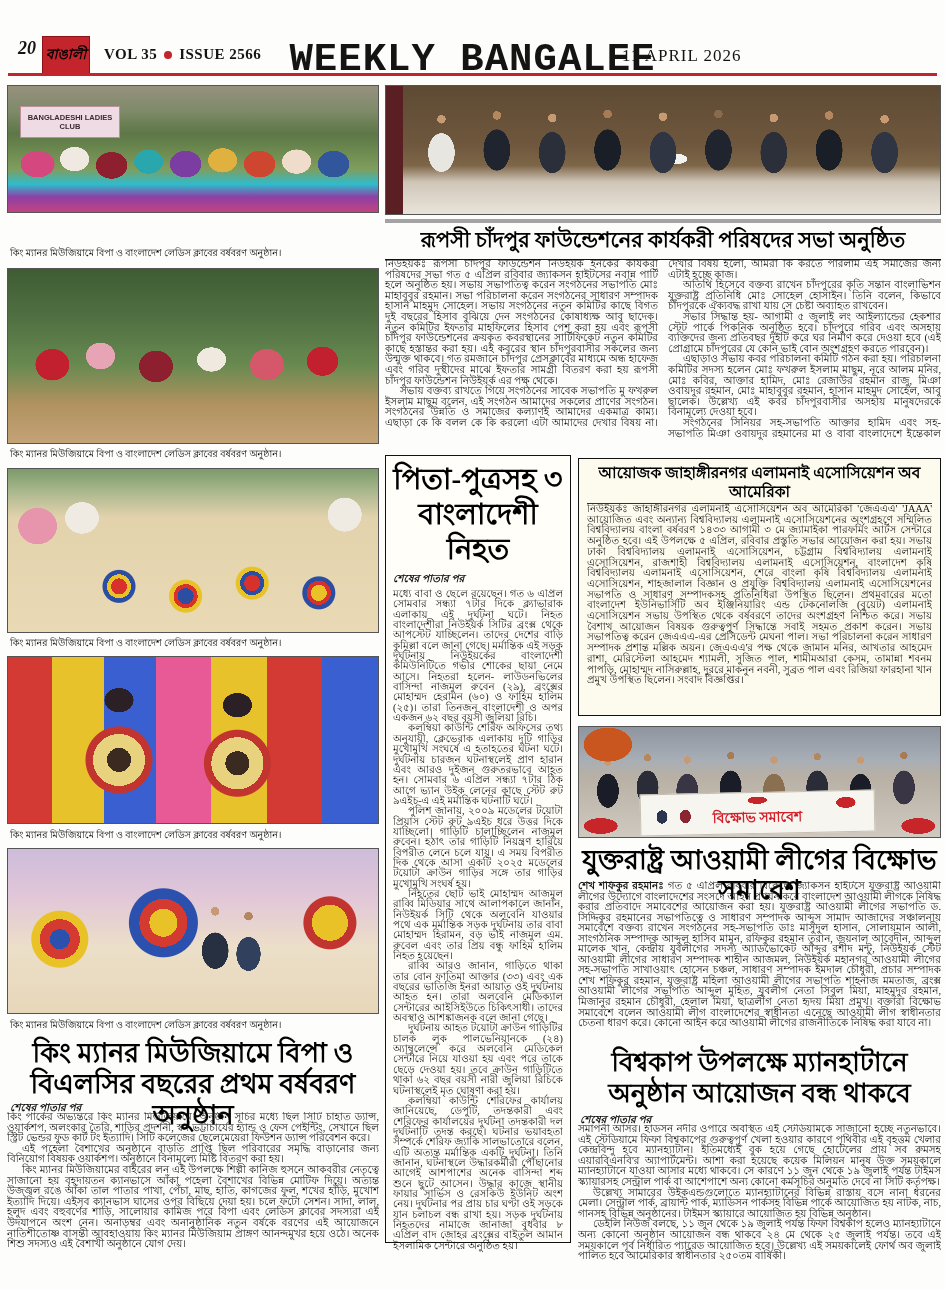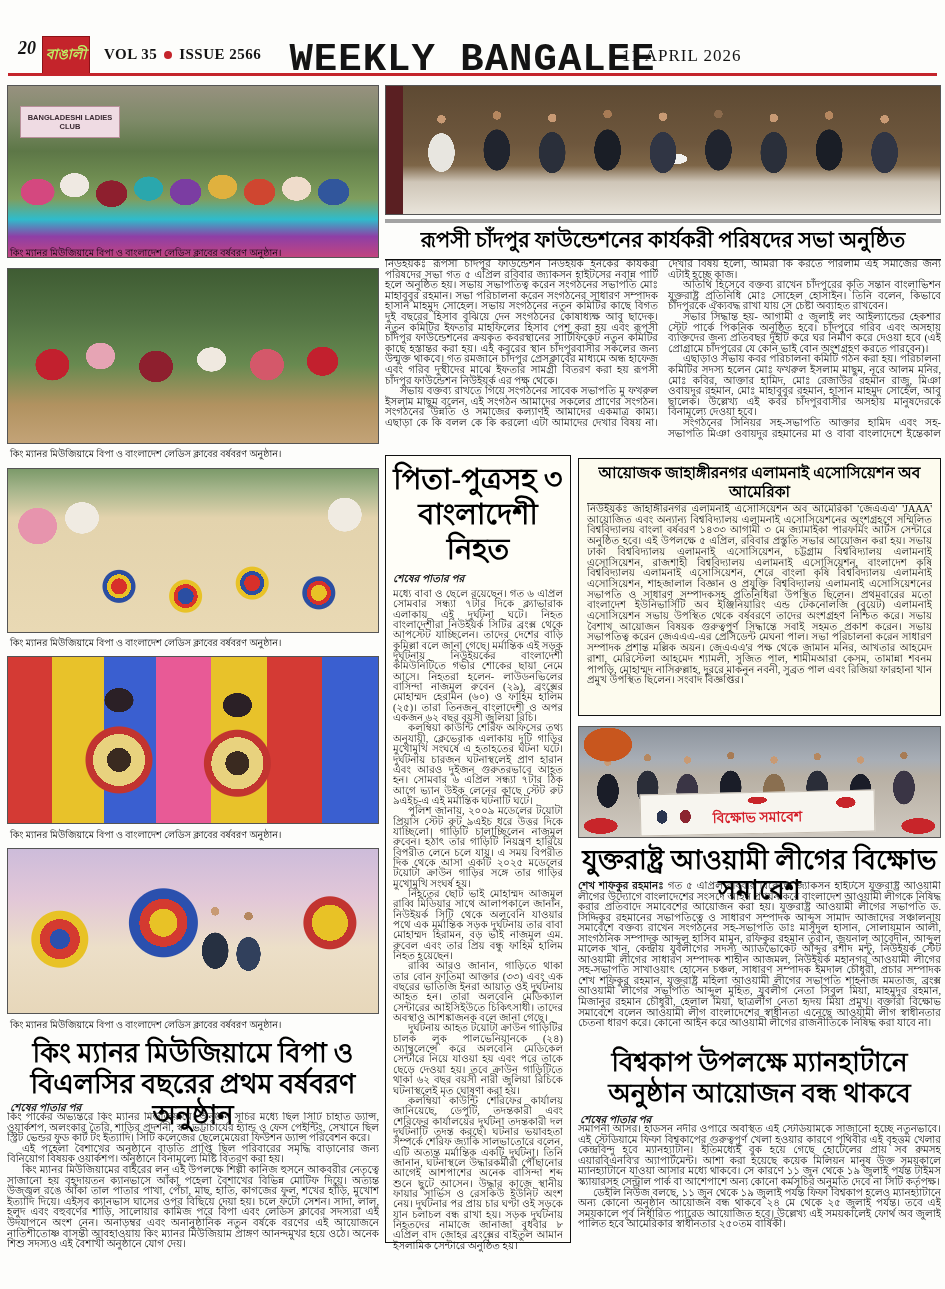--- a/index.html
+++ b/index.html
@@ -1,21 +1,21 @@
 <!DOCTYPE html>
 <html><head>
 <meta charset="utf-8">
 <style>
   html,body{margin:0;padding:0;background:#dedede;}
   .page{position:relative;width:945px;height:1289px;margin:0 auto;background:#fdfdfb;
         font-family:"Liberation Serif",serif;color:#141414;overflow:hidden;}
   
   .pagenum{position:absolute;left:18px;top:38px;font-size:18px;font-weight:bold;font-style:italic;}
   .logo{position:absolute;left:42px;top:36px;width:46px;height:36px;background:#c4242b;
-        border:1px solid #8c1217;color:#bef264;display:flex;align-items:center;justify-content:center;
+        border:1px solid #8c1217;color:#000000;display:flex;align-items:center;justify-content:center;
         font-weight:bold;font-size:14px;font-style:italic;}
   .volissue{position:absolute;left:104px;top:46px;font-size:15px;font-weight:bold;letter-spacing:.5px;}
   .reddot{display:inline-block;width:8px;height:8px;background:#c4242b;border-radius:50%;margin:0 7px 1px 7px;vertical-align:middle;}
   .masthead{position:absolute;left:0;width:945px;top:38px;text-align:center;font-size:39px;font-weight:bold;letter-spacing:1px;font-family:Liberation Mono, monospace;}
   .isdate{position:absolute;left:622px;top:46px;font-size:17px;letter-spacing:1px;}
   .red-rule{position:absolute;left:8px;right:8px;top:73px;height:3px;background:#c4242b;}
   
   .photo{position:absolute;border:1px solid #555;box-sizing:border-box;}
   .caption{position:absolute;font-size:9.5px;line-height:12px;color:#000;}
   .p1-banner{position:absolute;left:12px;top:20px;width:98px;height:30px;background:#efdbe3;border:1px solid #b9909c;
@@ -46,21 +46,21 @@
 
   <div class="pagenum">20</div>
   <div class="logo">বাঙালী</div>
   <div class="volissue">
     <span>VOL 35</span><span class="reddot"></span><span>ISSUE 2566</span>
   </div>
   <div class="masthead">WEEKLY BANGALEE</div>
   <div class="isdate">11 APRIL 2026</div>
   <div class="red-rule"></div>
 
-  <div class="photo" style="left:7px;top:85px;width:372px;height:173px;background:
+  <div class="photo" style="left:7px;top:85px;width:372px;height:128px;background:
        radial-gradient(ellipse 28px 22px at 8% 62%,#d4487f 0 60%,transparent 61%),
        radial-gradient(ellipse 24px 20px at 18% 58%,#efe9e2 0 60%,transparent 61%),
        radial-gradient(ellipse 26px 22px at 28% 63%,#8e1f2e 0 60%,transparent 61%),
        radial-gradient(ellipse 24px 20px at 38% 60%,#2aa7ad 0 60%,transparent 61%),
        radial-gradient(ellipse 26px 22px at 48% 62%,#7b3da2 0 60%,transparent 61%),
        radial-gradient(ellipse 24px 20px at 58% 59%,#e0b13e 0 60%,transparent 61%),
        radial-gradient(ellipse 26px 22px at 68% 62%,#cf4630 0 60%,transparent 61%),
        radial-gradient(ellipse 24px 20px at 78% 60%,#efdccb 0 60%,transparent 61%),
        radial-gradient(ellipse 26px 22px at 88% 62%,#31569c 0 60%,transparent 61%),
        linear-gradient(180deg,#97917f 0%,#7e8a68 20%,#5d7747 38%,#6d8a50 52%,#7f9e5e 66%,#2fbccb 78%,#8e3fa6 88%,#c2447f 100%);">
@@ -206,16 +206,17 @@
     <p class="noind"><span class="lead">শেখ শফিকুর রহমানঃ</span> <span>গত ৫ এপ্রিল রবিবার বিকেলে জ্যাকসন হাইটসে যুক্তরাষ্ট্র আওয়ামী লীগের উদ্যোগে বাংলাদেশের সংসদে আইন প্রণয়ন করে বাংলাদেশ আওয়ামী লীগকে নিষিদ্ধ করার প্রতিবাদে সমাবেশের আয়োজন করা হয়। যুক্তরাষ্ট্র আওয়ামী লীগের সভাপতি ড. সিদ্দিকুর রহমানের সভাপতিত্বে ও সাধারণ সম্পাদক আব্দুস সামাদ আজাদের সঞ্চালনায় সমাবেশে বক্তব্য রাখেন সংগঠনের সহ-সভাপতি ডাঃ মাসুদুল হাসান, সোলায়মান আলী, সাংগঠনিক সম্পাদক আব্দুল হাসিব মামুন, রফিকুর রহমান তুরান, জয়নাল আবেদীন, আব্দুল মালেক খান, কেন্দ্রীয় যুবলীগের সদস্য অ্যাডভোকেট আব্দুর রশীদ মন্টু, নিউইয়র্ক স্টেট আওয়ামী লীগের সাধারণ সম্পাদক শাহীন আজমল, নিউইয়র্ক মহানগর আওয়ামী লীগের সহ-সভাপতি সাখাওয়াৎ হোসেন চঞ্চল, সাধারণ সম্পাদক ইমদাল চৌধুরী, প্রচার সম্পাদক শেখ শফিকুর রহমান, যুক্তরাষ্ট্র মহিলা আওয়ামী লীগের সভাপতি শাহনাজ মমতাজ, ব্রংক্স আওয়ামী লীগের সভাপতি আব্দুল মুহিত, যুবলীগ নেতা সিবুল মিয়া, মাহমুদুর রহমান, মিজানুর রহমান চৌধুরী, হেলাল মিয়া, ছাত্রলীগ নেতা হৃদয় মিয়া প্রমুখ। বক্তারা বিক্ষোভ সমাবেশে বলেন আওয়ামী লীগ বাংলাদেশের স্বাধীনতা এনেছে আওয়ামী লীগ স্বাধীনতার চেতনা ধারণ করে। কোনো আইন করে আওয়ামী লীগের রাজনীতিকে নিষিদ্ধ করা যাবে না।</span></p>
   </div>
 
   <div class="headline" style="left:578px;top:1047px;width:363px;font-size:26px;line-height:31px;">
     <span>বিশ্বকাপ উপলক্ষে ম্যানহাটানে</span><br>
     <span>অনুষ্ঠান আয়োজন বন্ধ থাকবে</span>
   </div>
   <div class="cont" style="position:absolute;left:580px;top:1112px;">শেষের পাতার পর</div>
   <div class="bodytext" style="left:578px;top:1124px;width:363px;height:160px;line-height:10.6px;">
     <p class="noind">সমাপনী আসর। হাডসন নদীর ওপারে অবস্থিত এই স্টেডিয়ামকে সাজানো হচ্ছে নতুনভাবে। এই স্টেডিয়ামে ফিফা বিশ্বকাপের গুরুত্বপূর্ণ খেলা হওয়ার কারণে পৃথিবীর এই বৃহত্তম খেলার কেন্দ্রবিন্দু হবে ম্যানহ্যাটান। ইতিমধ্যেই বুক হয়ে গেছে হোটেলের প্রায় সব রুমসহ এয়ারবিএনবি'র অ্যাপার্টমেন্ট। আশা করা হয়েছে কয়েক মিলিয়ন মানুষ উক্ত সময়কালে ম্যানহ্যাটানে যাওয়া আসার মধ্যে থাকবে। সে কারণে ১১ জুন থেকে ১৯ জুলাই পর্যন্ত টাইমস স্ক্যায়ারসহ সেন্ট্রাল পার্ক বা আশেপাশে অন্য কোনো কর্মসূচির অনুমতি দেবে না সিটি কর্তৃপক্ষ।</p>
+    <p>উল্লেখ্য সামারের উইকএন্ডগুলোতে ম্যানহ্যাটানের বিভিন্ন রাস্তায় বসে নানা ধরনের মেলা। সেন্ট্রাল পার্ক, ব্রায়ান্ট পার্ক, ম্যাডিসন পার্কসহ বিভিন্ন পার্কে আয়োজিত হয় নাটক, নাচ, গানসহ বিভিন্ন অনুষ্ঠানের। টাইমস স্ক্যায়ারে আয়োজিত হয় বিভিন্ন অনুষ্ঠান।</p>
     <p>ডেইলি নিউজ বলছে, ১১ জুন থেকে ১৯ জুলাই পর্যন্ত ফিফা বিশ্বকাপ হলেও ম্যানহ্যাটানে অন্য কোনো অনুষ্ঠান আয়োজন বন্ধ থাকবে ২৪ মে থেকে ২৫ জুলাই পর্যন্ত। তবে এই সময়কালে পূর্ব নির্ধারিত প্যারেড আয়োজিত হবে। উল্লেখ্য এই সময়কালেই ফোর্থ অব জুলাই পালিত হবে আমেরিকার স্বাধীনতার ২৫০তম বার্ষিকী।</p>
   </div>
 
 </div>
 
 </body></html>

